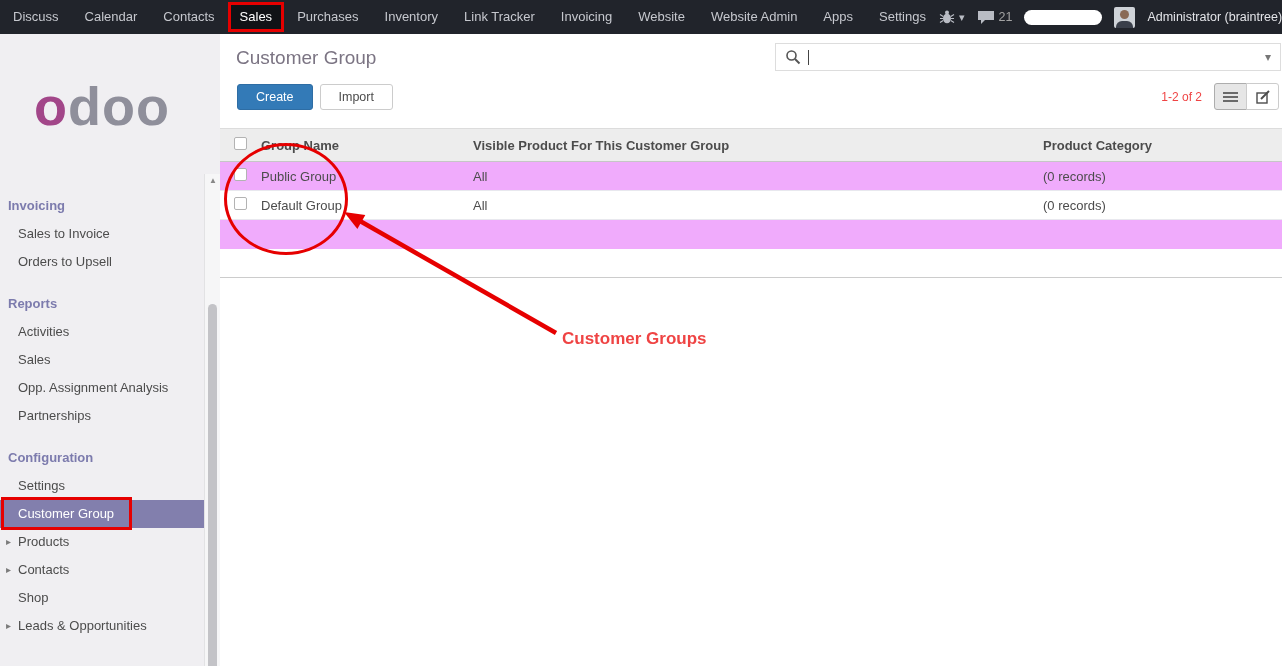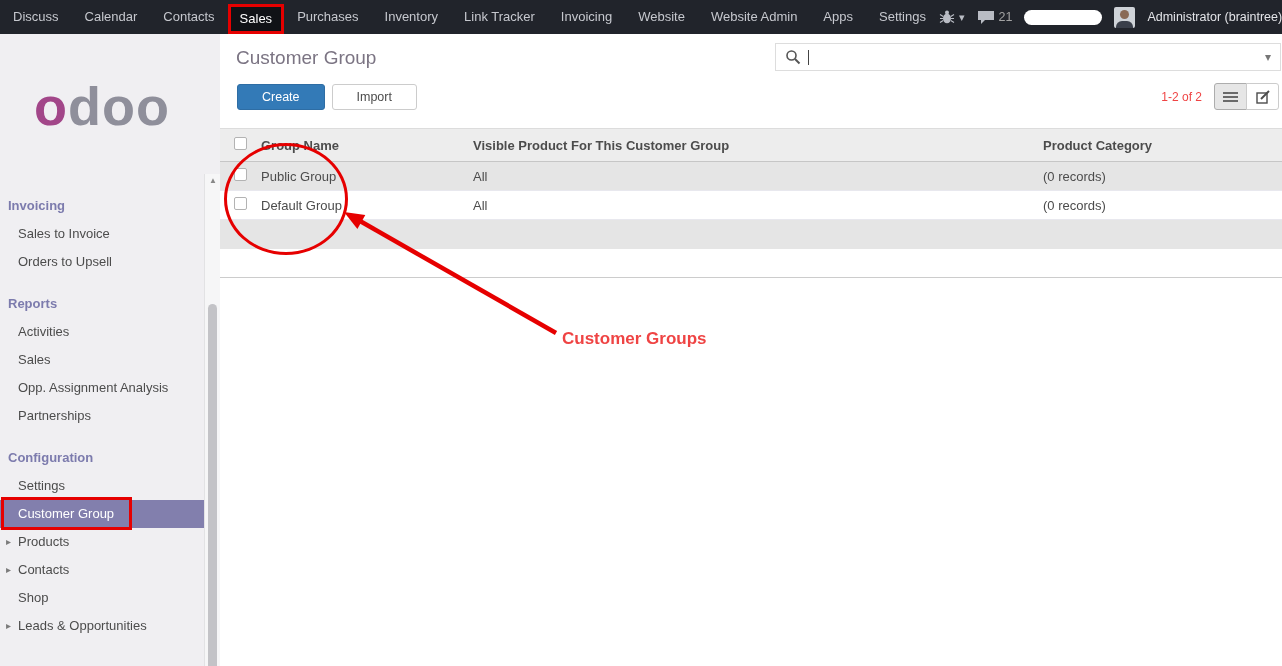--- a/index.html
+++ b/index.html
@@ -1,21 +1,21 @@
 <!DOCTYPE html>
 <html><head>
 <meta charset="utf-8">
 <style>
   *{box-sizing:border-box;margin:0;padding:0}
   html,body{width:1282px;height:666px}
   body{font-family:"Liberation Sans","DejaVu Sans",sans-serif;background:#fff;position:relative;overflow:hidden;font-size:13px;color:#4c4c4c}
 
   
   .topbar{position:absolute;top:0;left:0;width:1282px;height:34px;background:#21242b;display:flex;align-items:center;z-index:5}
-  .top-menus{display:flex;align-items:flex-end;height:100%}
+  .top-menus{display:flex;align-items:flex-start;height:100%}
   .menu-item{padding:0 13px;height:34px;line-height:34px;color:#c6c8ce;font-size:13px;cursor:pointer;white-space:nowrap}
   .menu-item.active{background:#101216;color:#fff;height:30px;line-height:24px;border:3px solid #e60000;margin-top:2px;padding:0 9px}
   .systray{margin-left:auto;display:flex;align-items:center;gap:12px;padding-right:10px;color:#c6c8ce}
   .tray-group{display:flex;align-items:center;gap:4px;cursor:pointer}
   .caret{font-size:11px;color:#b9bcc4;line-height:1}
   .count{font-size:12.5px;color:#a3a3a3}
   .pill{width:78px;height:15px;background:#fff;border-radius:8px}
   .avatar{width:21px;height:21px;border-radius:2px;background:#cfd3d8;position:relative;overflow:hidden}
   .avatar::before{content:"";position:absolute;top:3px;left:6px;width:9px;height:9px;border-radius:50%;background:#8a6a55}
   .avatar::after{content:"";position:absolute;bottom:-2px;left:2px;width:17px;height:9px;border-radius:6px 6px 0 0;background:#3a3f4a}
@@ -38,35 +38,35 @@
 
   
   .main{position:absolute;top:34px;left:220px;right:0;bottom:0;background:#fff}
   .cp{position:relative;height:94px}
   .page-title{position:absolute;left:16px;top:13px;font-size:19px;font-weight:normal;color:#7b7483}
   .searchbox{position:absolute;left:555px;top:9px;width:506px;height:28px;background:#fff;border:1px solid #ddd;display:flex;align-items:center;padding:0 9px}
   .input-caret{width:1px;height:15px;background:#444;margin-left:7px}
   .search-input{flex:1;border:none;outline:none;height:22px;font-size:13px;background:transparent;margin-left:2px}
   .search-caret{margin-left:auto;color:#777;font-size:12px;cursor:pointer}
   .btn-row{position:absolute;left:17px;top:50px;display:flex;gap:7px}
-  .btn{font-size:12.5px;height:26px;padding:0 24px;border-radius:3px;border:1px solid #ccc;background:#fff;color:#4c4c4c;display:flex;align-items:center;cursor:pointer;font-family:inherit}
+  .btn{font-size:12.5px;height:26px;padding:0 18px;border-radius:3px;border:1px solid #ccc;background:#fff;color:#4c4c4c;display:flex;align-items:center;cursor:pointer;font-family:inherit}
   .btn.primary{background:#337ab7;border-color:#2e6da4;color:#fff}
   .pager-area{position:absolute;right:3px;top:49px;display:flex;align-items:center;gap:12px}
   .pager-text{font-size:12px;color:#ef4444}
   .view-switcher{display:flex}
   .vs-btn{width:33px;height:27px;border:1px solid #ccc;background:#fff;display:flex;align-items:center;justify-content:center;cursor:pointer}
   .vs-btn.active{background:#e6e6e6;border-color:#adadad}
   .vs-btn:first-child{border-radius:3px 0 0 3px}
   .vs-btn:last-child{border-radius:0 3px 3px 0;margin-left:-1px}
 
   
   .trow{display:grid;grid-template-columns:36px 212px 570px auto;height:29px;align-items:center}
   .thead{background:#ededed;border-top:1px solid #dcdcdc;border-bottom:1px solid #c6c6c6;font-weight:bold;height:34px}
   .tcell{padding-left:5px;overflow:hidden;white-space:nowrap;font-size:13px}
-  .trow.stripe{background:#e5e5e5}
+  .trow.stripe{background:#f0abfc}
   .trow.data{border-bottom:1px solid #e8e8ee}
   .trow.last{border-bottom:1px solid #cccccc}
   .checkbox{display:inline-block;width:13px;height:13px;border:1px solid #b3b3b3;border-radius:2px;background:#fff;margin-left:9px;cursor:pointer}
 
   
   .annot-ellipse{position:absolute;left:224px;top:143px;width:124px;height:112px;border:3px solid #e60000;border-radius:50%;z-index:10;pointer-events:none}
   .annot-arrow{position:absolute;left:0;top:0;z-index:10;pointer-events:none}
   .annot-text{position:absolute;left:562px;top:329px;font-size:17px;font-weight:bold;color:#ef4444;z-index:10;pointer-events:none}
 </style>
 </head>

